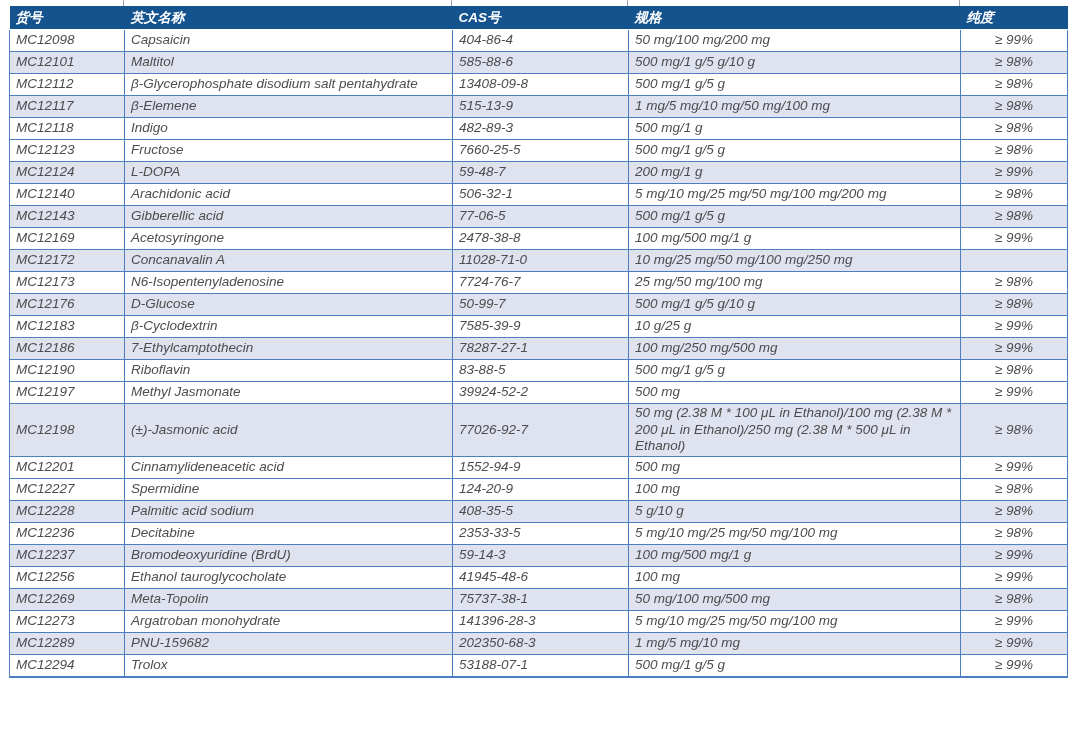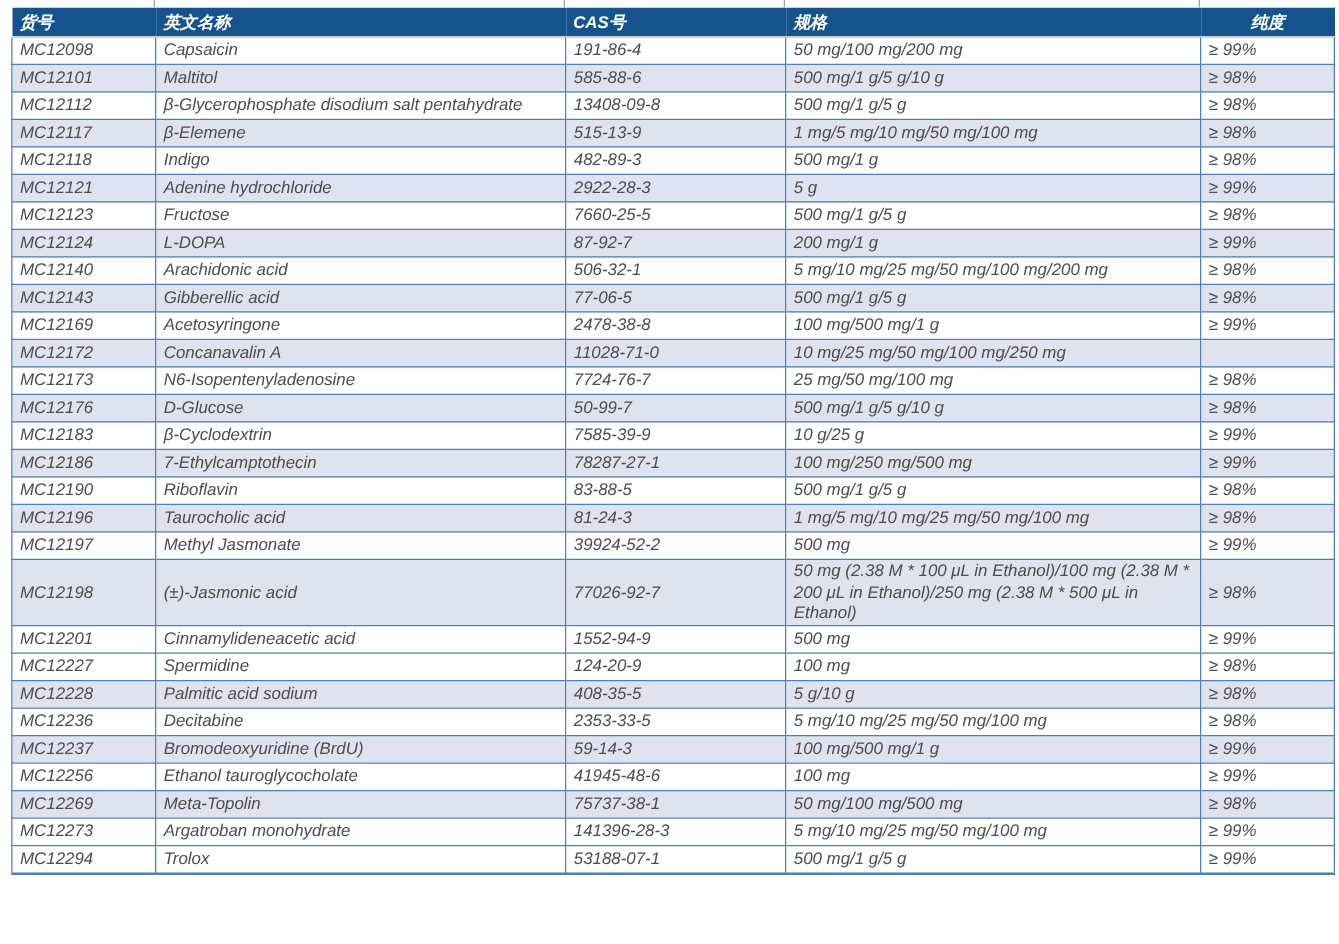--- a/index.html
+++ b/index.html
@@ -21,28 +21,28 @@
   table.catalog{
     width:1058px;border-collapse:collapse;table-layout:fixed;
     font-size:13.5px;color:#4d4d4d;
   }
   table.catalog th{
     background:#15538e;color:#ffffff;font-weight:600;
     text-align:left;padding:2px 6px;height:19px;
     border:none;border-bottom:1.5px solid #ffffff;
     font-size:13.5px;line-height:17px;white-space:nowrap;
   }
-  table.catalog th.center{text-align:center;}
+  table.catalog th.center{}
   table.catalog td{
     border:1px solid #4d7fbe;
     padding:1px 6px;height:19px;line-height:16.5px;
     vertical-align:middle;word-wrap:break-word;
   }
   table.catalog tr.alt td{background:#dfe2ef;}
-  table.catalog td.center{}
+  table.catalog td.center{text-align:center;}
   table.catalog{border-bottom:2px solid #4d7fbe;}
 </style>
 </head>
 <body>
 
 <div class="table-wrap">
   <div class="top-strip">
     <span class="stub" style="left:114px"></span>
     <span class="stub" style="left:442px"></span>
     <span class="stub" style="left:618px"></span>
@@ -62,21 +62,21 @@
         <th>英文名称</th>
         <th>CAS号</th>
         <th>规格</th>
         <th class="center">纯度</th>
       </tr>
     </thead>
     <tbody id="catalog-body">
         <tr>
           <td>MC12098</td>
           <td>Capsaicin</td>
-          <td>191-86-4</td>
+          <td>404-86-4</td>
           <td>50 mg/100 mg/200 mg</td>
           <td class="center">≥ 99%</td>
         </tr>
         <tr class="alt">
           <td>MC12101</td>
           <td>Maltitol</td>
           <td>585-88-6</td>
           <td>500 mg/1 g/5 g/10 g</td>
           <td class="center">≥ 98%</td>
         </tr>
@@ -94,38 +94,31 @@
           <td>1 mg/5 mg/10 mg/50 mg/100 mg</td>
           <td class="center">≥ 98%</td>
         </tr>
         <tr>
           <td>MC12118</td>
           <td>Indigo</td>
           <td>482-89-3</td>
           <td>500 mg/1 g</td>
           <td class="center">≥ 98%</td>
         </tr>
-        <tr class="alt">
-          <td>MC12121</td>
-          <td>Adenine hydrochloride</td>
-          <td>2922-28-3</td>
-          <td>5 g</td>
-          <td class="center">≥ 99%</td>
-        </tr>
         <tr>
           <td>MC12123</td>
           <td>Fructose</td>
           <td>7660-25-5</td>
           <td>500 mg/1 g/5 g</td>
           <td class="center">≥ 98%</td>
         </tr>
         <tr class="alt">
           <td>MC12124</td>
           <td>L-DOPA</td>
-          <td>87-92-7</td>
+          <td>59-48-7</td>
           <td>200 mg/1 g</td>
           <td class="center">≥ 99%</td>
         </tr>
         <tr>
           <td>MC12140</td>
           <td>Arachidonic acid</td>
           <td>506-32-1</td>
           <td>5 mg/10 mg/25 mg/50 mg/100 mg/200 mg</td>
           <td class="center">≥ 98%</td>
         </tr>
@@ -178,27 +171,20 @@
           <td>100 mg/250 mg/500 mg</td>
           <td class="center">≥ 99%</td>
         </tr>
         <tr>
           <td>MC12190</td>
           <td>Riboflavin</td>
           <td>83-88-5</td>
           <td>500 mg/1 g/5 g</td>
           <td class="center">≥ 98%</td>
         </tr>
-        <tr class="alt">
-          <td>MC12196</td>
-          <td>Taurocholic acid</td>
-          <td>81-24-3</td>
-          <td>1 mg/5 mg/10 mg/25 mg/50 mg/100 mg</td>
-          <td class="center">≥ 98%</td>
-        </tr>
         <tr>
           <td>MC12197</td>
           <td>Methyl Jasmonate</td>
           <td>39924-52-2</td>
           <td>500 mg</td>
           <td class="center">≥ 99%</td>
         </tr>
         <tr class="alt">
           <td>MC12198</td>
           <td>(±)-Jasmonic acid</td>
@@ -253,20 +239,27 @@
           <td>Meta-Topolin</td>
           <td>75737-38-1</td>
           <td>50 mg/100 mg/500 mg</td>
           <td class="center">≥ 98%</td>
         </tr>
         <tr>
           <td>MC12273</td>
           <td>Argatroban monohydrate</td>
           <td>141396-28-3</td>
           <td>5 mg/10 mg/25 mg/50 mg/100 mg</td>
+          <td class="center">≥ 99%</td>
+        </tr>
+        <tr class="alt">
+          <td>MC12289</td>
+          <td>PNU-159682</td>
+          <td>202350-68-3</td>
+          <td>1 mg/5 mg/10 mg</td>
           <td class="center">≥ 99%</td>
         </tr>
         <tr>
           <td>MC12294</td>
           <td>Trolox</td>
           <td>53188-07-1</td>
           <td>500 mg/1 g/5 g</td>
           <td class="center">≥ 99%</td>
         </tr>
       </tbody>

